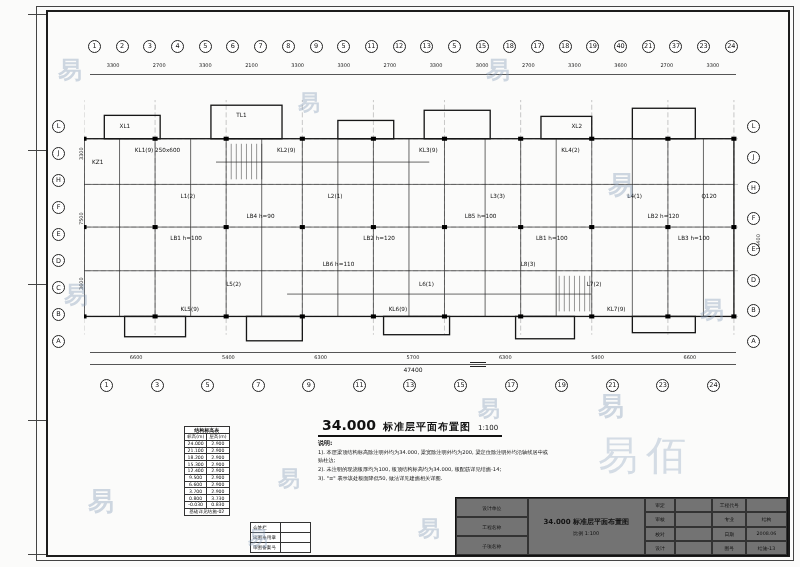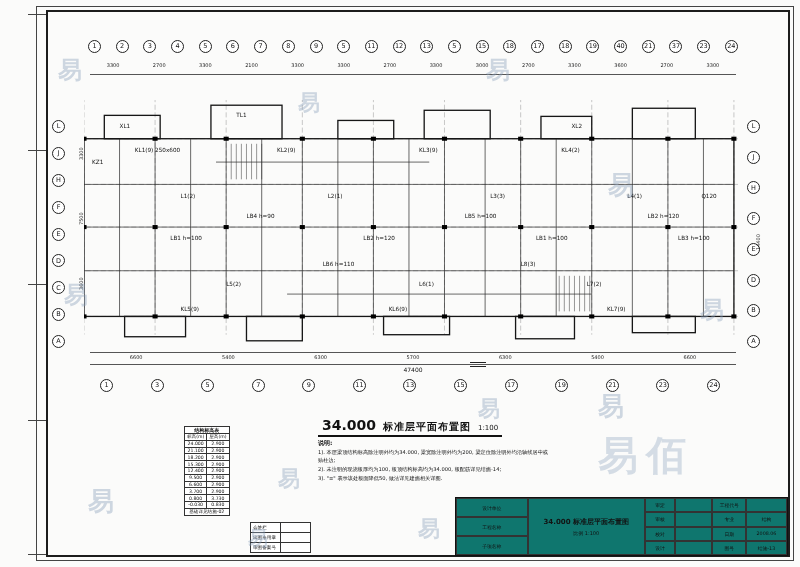--- a/index.html
+++ b/index.html
@@ -25,33 +25,33 @@
   .notes{position:absolute;left:318px;top:438px;width:235px;font-size:5.2px;line-height:1.65}
   .notes .nh{font-weight:bold;font-size:6px}
   table{border-collapse:collapse}
   .elev-table{position:absolute;left:184px;top:426px}
   .elev-table td,.elev-table th{border:0.75px solid #333;font-size:4.6px;font-weight:normal;
       padding:0 2px;text-align:center;height:6.8px;background:#fff}
   .elev-table .tt{font-weight:bold;font-size:5px}
   .stamp-table{position:absolute;left:250px;top:522px}
   .stamp-table td{border:0.75px solid #333;font-size:4.6px;padding:0 2px;height:10px;min-width:30px;background:#fff}
   .titleblock{position:absolute;left:455px;top:497px;width:333px;height:59px;border:1.5px solid #111;
-      display:flex;background:#0f766e}
+      display:flex;background:#737373}
   .tb-colA{width:72px;display:flex;flex-direction:column}
   .tb-colA .cell{flex:1;border:0.5px solid #333;font-size:4.8px;display:flex;align-items:center;justify-content:center}
   .tb-colB{width:118px;border:0.5px solid #333;display:flex;flex-direction:column;align-items:center;justify-content:center;gap:3px}
   .tb-colB .dt{font-size:7px;font-weight:bold;text-align:center}
   .tb-colB .sc{font-size:5px}
   .tb-colC{width:68px;display:flex;flex-direction:column}
   .tb-colD{width:75px;display:flex;flex-direction:column}
   .tb-row{flex:1;display:flex}
   .tb-row .lab{width:45%;border:0.5px solid #333;font-size:4.8px;display:flex;align-items:center;justify-content:center}
   .tb-row .val{width:55%;border:0.5px solid #333;font-size:4.8px;display:flex;align-items:center;justify-content:center}
   .wm{position:absolute;color:rgba(140,162,188,0.42);font-weight:bold;pointer-events:none;line-height:1}
-  .wm-big{position:absolute;color:rgba(140,162,188,0.35);font-weight:bold;letter-spacing:8px;pointer-events:none}
+  .wm-big{position:absolute;color:rgba(140,162,188,0.35);font-weight:normal;letter-spacing:8px;pointer-events:none}
   .dbl-dash{position:absolute;left:470px;top:362px;width:16px;height:5px;border-top:1px solid #222;border-bottom:1px solid #222}
 </style>
 </head>
 <body>
 
 <div class="sheet">
 
   <div class="outer-border"></div>
   <div class="inner-border"></div>
   <div class="bind-tick" style="top:14px"></div>

